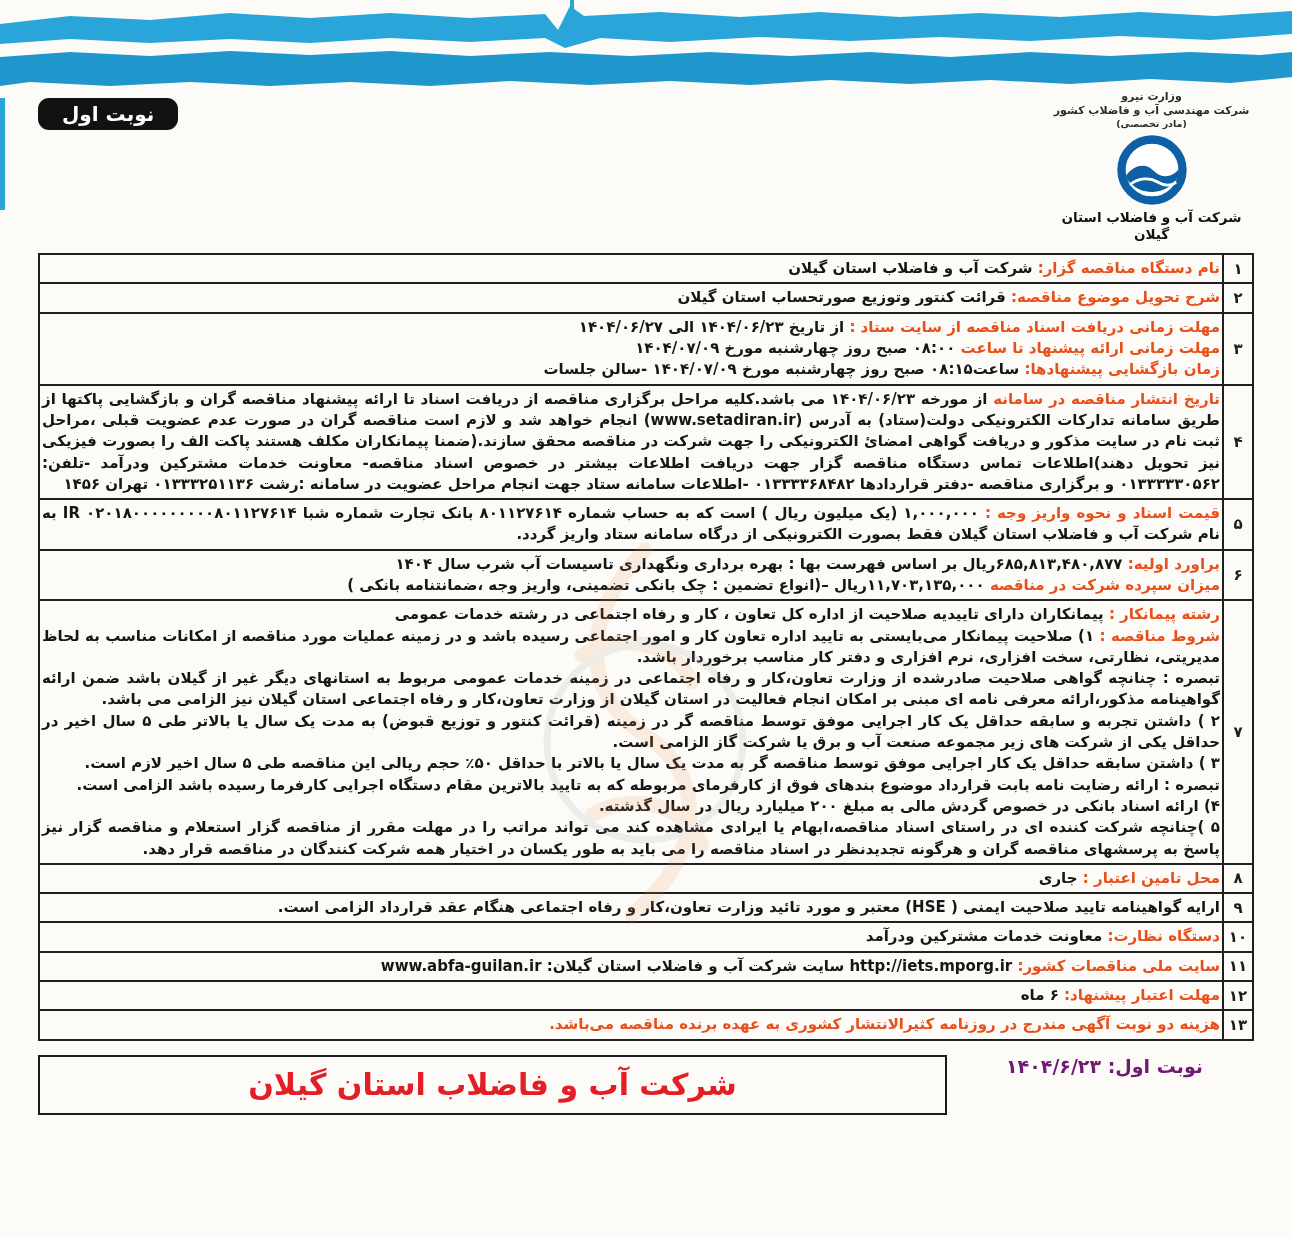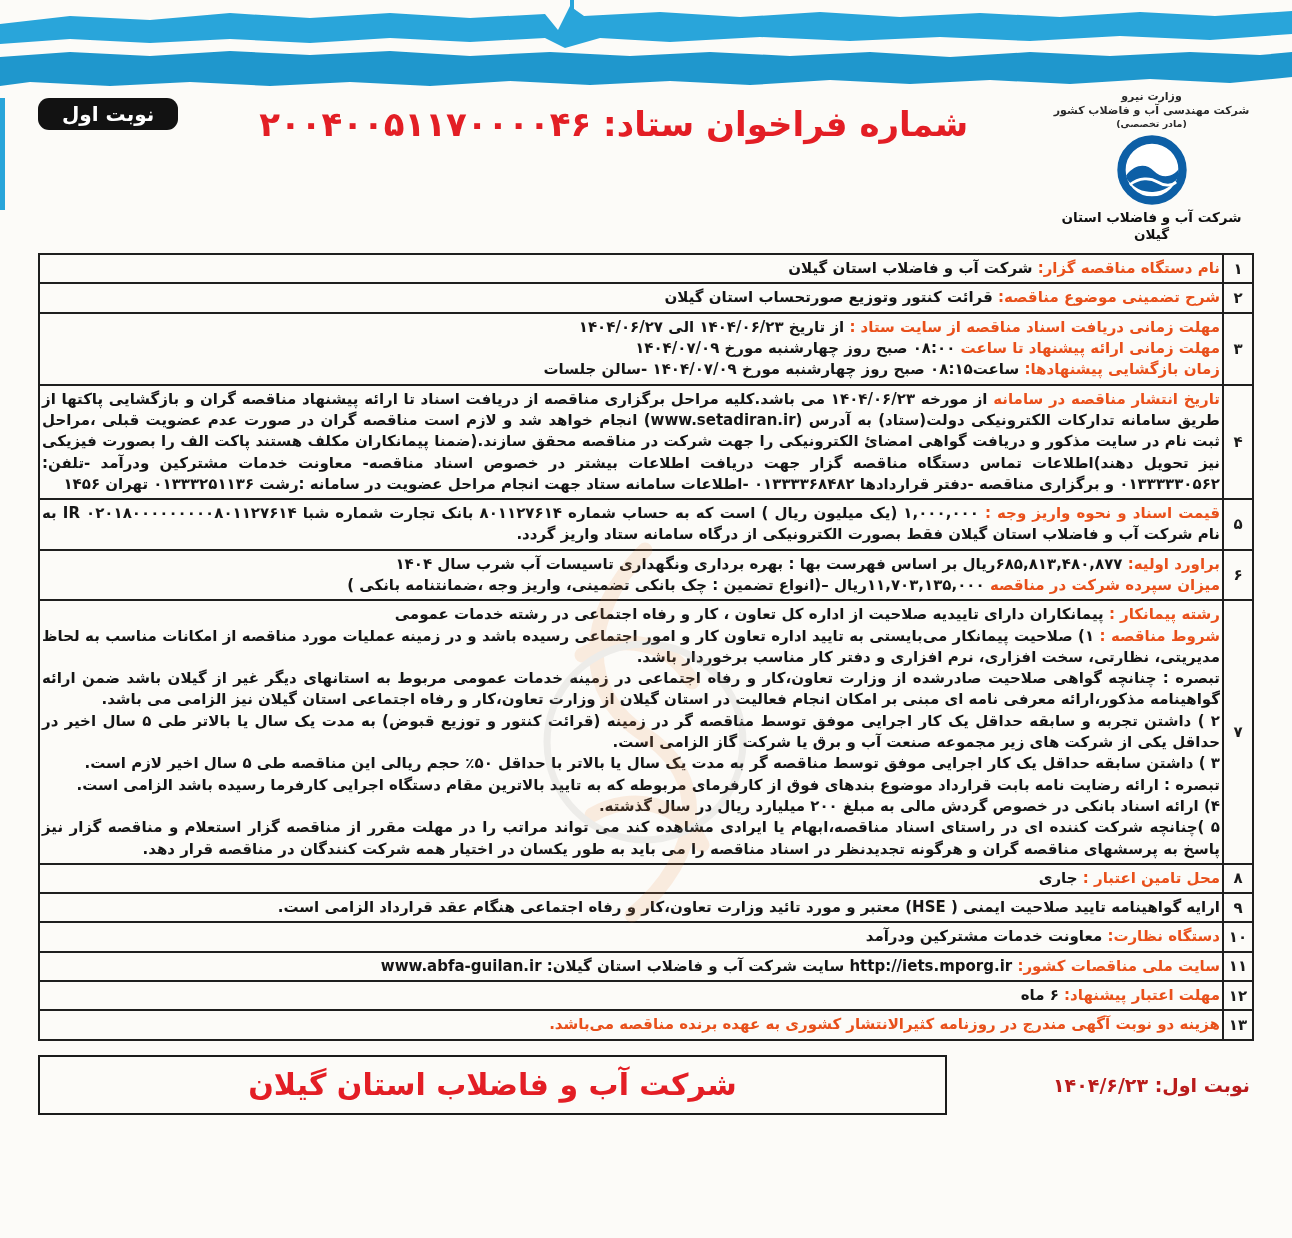--- a/index.html
+++ b/index.html
@@ -31,22 +31,22 @@
   td.num{width:30px;text-align:center;font-weight:bold;font-size:15px;padding:2px 1px;
         color:#1b1b1b}
   td.content{font-size:15px;font-weight:bold;line-height:1.42;text-align:right;
         padding:3px 2px;color:#161616}
   td.content .line{text-align:right}
   td.content .line.justify{text-align:justify}
   .lbl{color:var(--label-orange,#e8501b)}
   
   .ftr{position:relative;z-index:1;display:flex;align-items:stretch;gap:12px;
         margin:14px 38px 0}
-  .dates{flex:0 0 295px;display:flex;flex-direction:column;justify-content:center;
-        gap:5px;font-size:19px;font-weight:bold;color:#b91c1c;padding-right:4px}
+  .dates{flex:0 0 295px;display:flex;flex-direction:row;justify-content:center;
+        gap:5px;font-size:19px;font-weight:bold;color:#701a75;padding-right:4px}
   .company-box{flex:1;border:2px solid #1b1b1b;display:flex;align-items:center;
         justify-content:center;min-height:60px}
   .company-box span{color:var(--accent-red,#e31e25);font-size:30px;font-weight:bold}
   
   .watermark{position:absolute;left:520px;top:530px;z-index:2;opacity:.15;
         pointer-events:none}
 </style>
 </head>
 <body>
 
@@ -76,37 +76,36 @@
       <div class="logo-small">شرکت مهندسی آب و فاضلاب کشور</div>
       <div class="logo-note">(مادر تخصصی)</div>
       <svg class="logo-svg" width="74" height="74" viewBox="0 0 80 80" aria-hidden="true">
         <circle cx="40" cy="40" r="33" fill="#ffffff" stroke="#0d5fa6" stroke-width="9"></circle>
         <path d="M12 46 C 22 33, 34 33, 42 41 C 50 49, 61 49, 69 39 L 68 48 A 33 33 0 0 1 13 50 Z" fill="#0d5fa6"></path>
         <path d="M16 56 C 26 48, 38 48, 46 53 C 54 58, 62 57, 66 53" stroke="#ffffff" stroke-width="3" fill="none"></path>
       </svg>
       <div class="logo-company">شرکت آب و فاضلاب استان گیلان</div>
     </div>
     <div class="titles">
-      <div class="t2">شماره فراخوان ستاد: ۲۰۰۴۰۰۵۱۱۷۰۰۰۰۴۶</div>
     </div>
     <div class="badge">نوبت اول</div>
   </header>
 
   <table class="notice">
     <tbody>
         <tr>
           <td class="num">۱</td>
           <td class="content">
             <div class="line"><span class="lbl">نام دستگاه مناقصه گزار: </span><span>شرکت آب و فاضلاب استان گیلان</span></div>
           </td>
         </tr>
         <tr>
           <td class="num">۲</td>
           <td class="content">
-            <div class="line"><span class="lbl">شرح تضمینی موضوع مناقصه: </span><span>قرائت کنتور وتوزیع صورتحساب استان گیلان</span></div>
+            <div class="line"><span class="lbl">شرح تحویل موضوع مناقصه: </span><span>قرائت کنتور وتوزیع صورتحساب استان گیلان</span></div>
           </td>
         </tr>
         <tr>
           <td class="num">۳</td>
           <td class="content">
             <div class="line"><span class="lbl">مهلت زمانی دریافت اسناد مناقصه از سایت ستاد : </span><span>از تاریخ ۱۴۰۴/۰۶/۲۳ الی ۱۴۰۴/۰۶/۲۷</span></div>
             <div class="line"><span class="lbl">مهلت زمانی ارائه پیشنهاد تا ساعت </span><span>۰۸:۰۰ صبح روز چهارشنبه مورخ ۱۴۰۴/۰۷/۰۹</span></div>
             <div class="line"><span class="lbl">زمان بازگشایی پیشنهادها: </span><span>ساعت۰۸:۱۵ صبح روز چهارشنبه مورخ ۱۴۰۴/۰۷/۰۹ -سالن جلسات</span></div>
           </td>
         </tr>

